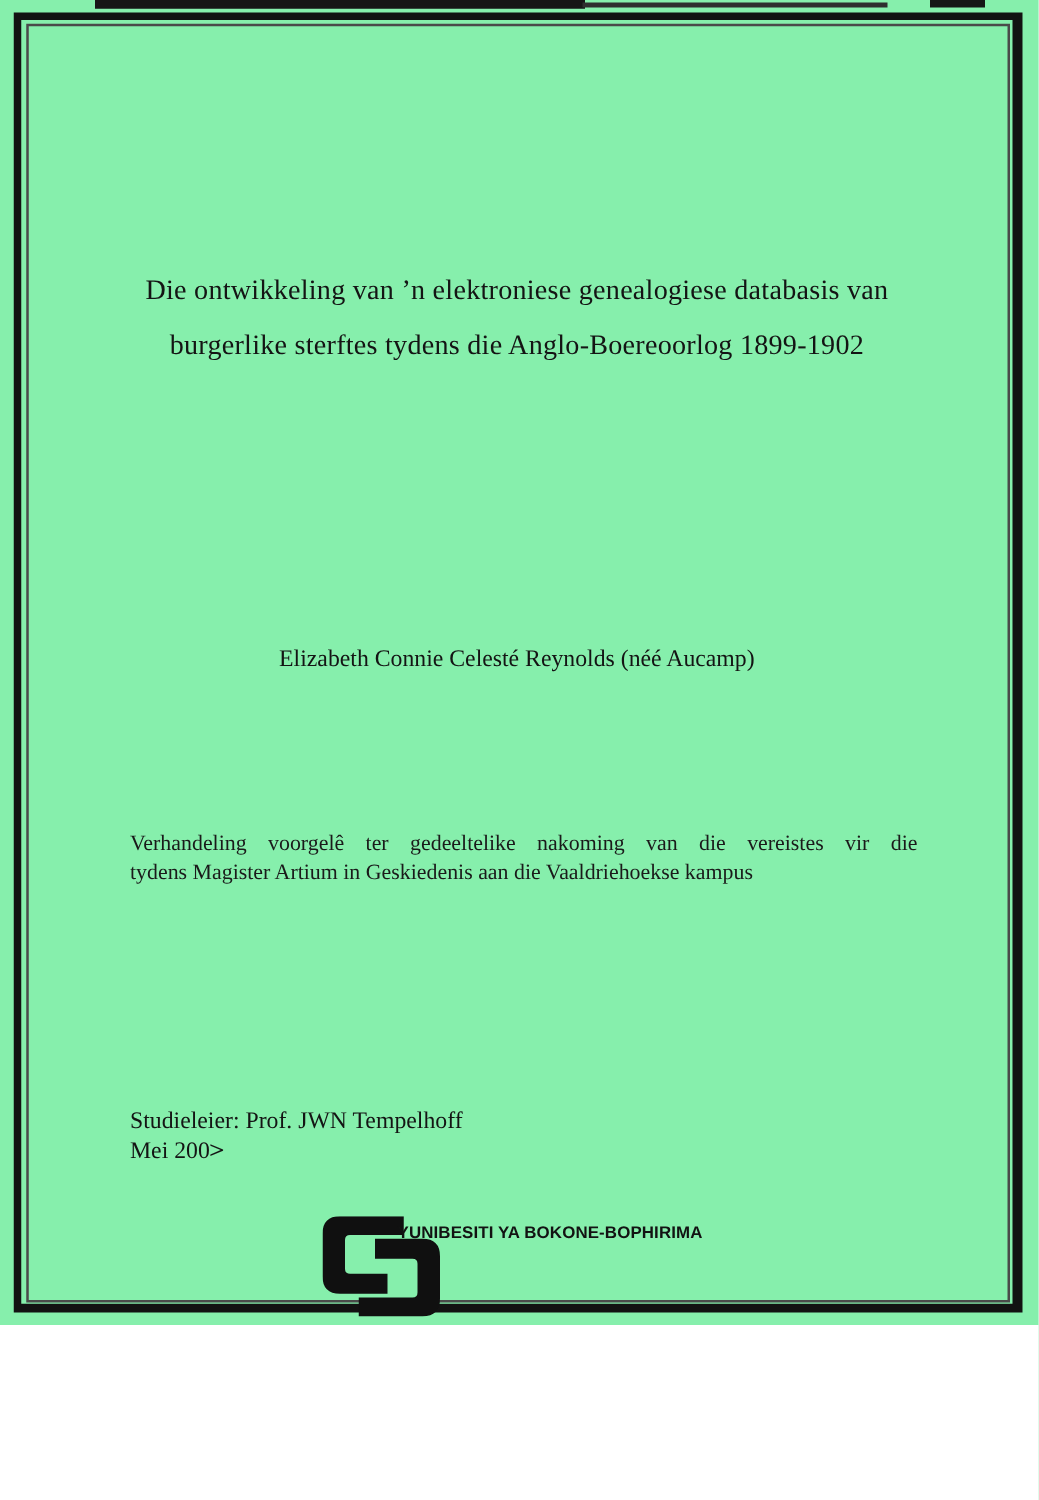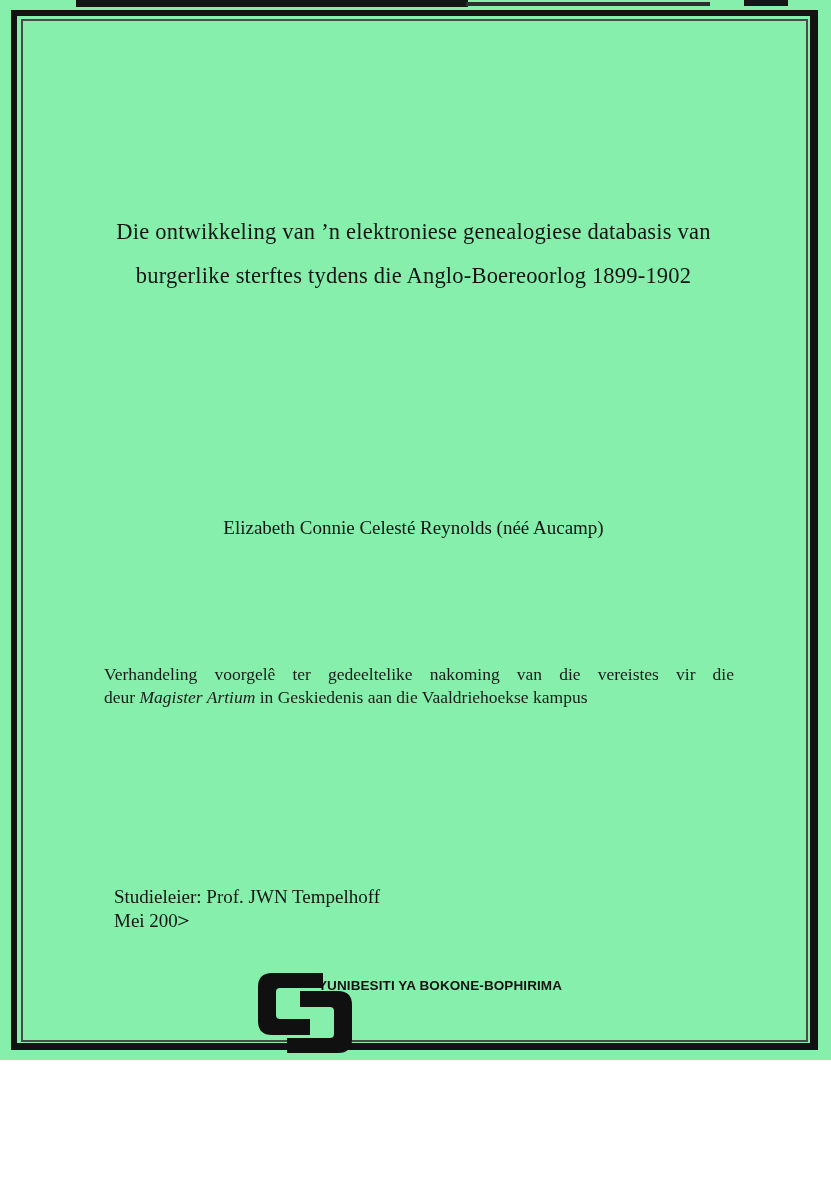--- a/index.html
+++ b/index.html
@@ -34,23 +34,23 @@
   }
   .author{
     position:absolute;left:60px;right:64px;top:517px;text-align:center;
     font-size:19px;color:#141414;
   }
   .statement{
     position:absolute;left:104px;top:663px;width:630px;
     font-size:17.5px;line-height:22.5px;color:#1a1a1a;
   }
   .statement .just{text-align:justify;text-align-last:justify;font-family:Liberation Serif, serif;}
-  .statement .it{font-style:italic;}
+  .statement .it{}
   .credits{
-    position:absolute;left:114px;top:885px;
+    position:absolute;left:104px;top:885px;
     font-size:19px;line-height:24px;color:#141414;
   }
   .date-glyph{
     display:inline-block;font-weight:700;transform:scaleX(1.15);
     letter-spacing:0;
   }
   
   .logo{position:absolute;left:258px;top:971px;width:320px;height:90px;}
   .logo .mark{position:absolute;left:0;top:2px;width:94px;height:82px;}
   .logo .wordmark{
@@ -79,21 +79,21 @@
   <div class="title">
     <div>Die ontwikkeling van ’n elektroniese genealogiese databasis van</div>
     <div>burgerlike sterftes tydens die Anglo-Boereoorlog 1899-1902</div>
   </div>
 
 
   <div class="author">Elizabeth Connie Celesté Reynolds (néé Aucamp)</div>
 
   <div class="statement">
     <div class="just">Verhandeling voorgelê ter gedeeltelike nakoming van die vereistes vir die</div>
-    <div><span>deur </span><span class="it">Magister Artium</span><span> in Geskiedenis aan die Vaaldriehoekse kampus</span></div>
+    <div><span>tydens </span><span class="it">Magister Artium</span><span> in Geskiedenis aan die Vaaldriehoekse kampus</span></div>
   </div>
 
   <div class="credits">
     <div>Studieleier: Prof. JWN Tempelhoff</div>
     <div><span>Mei 200</span><span class="date-glyph">&gt;</span></div>
   </div>
 
   <div class="logo">
     <span class="mark">
       <svg width="94" height="82" viewBox="0 0 94 82" xmlns="http://www.w3.org/2000/svg">

